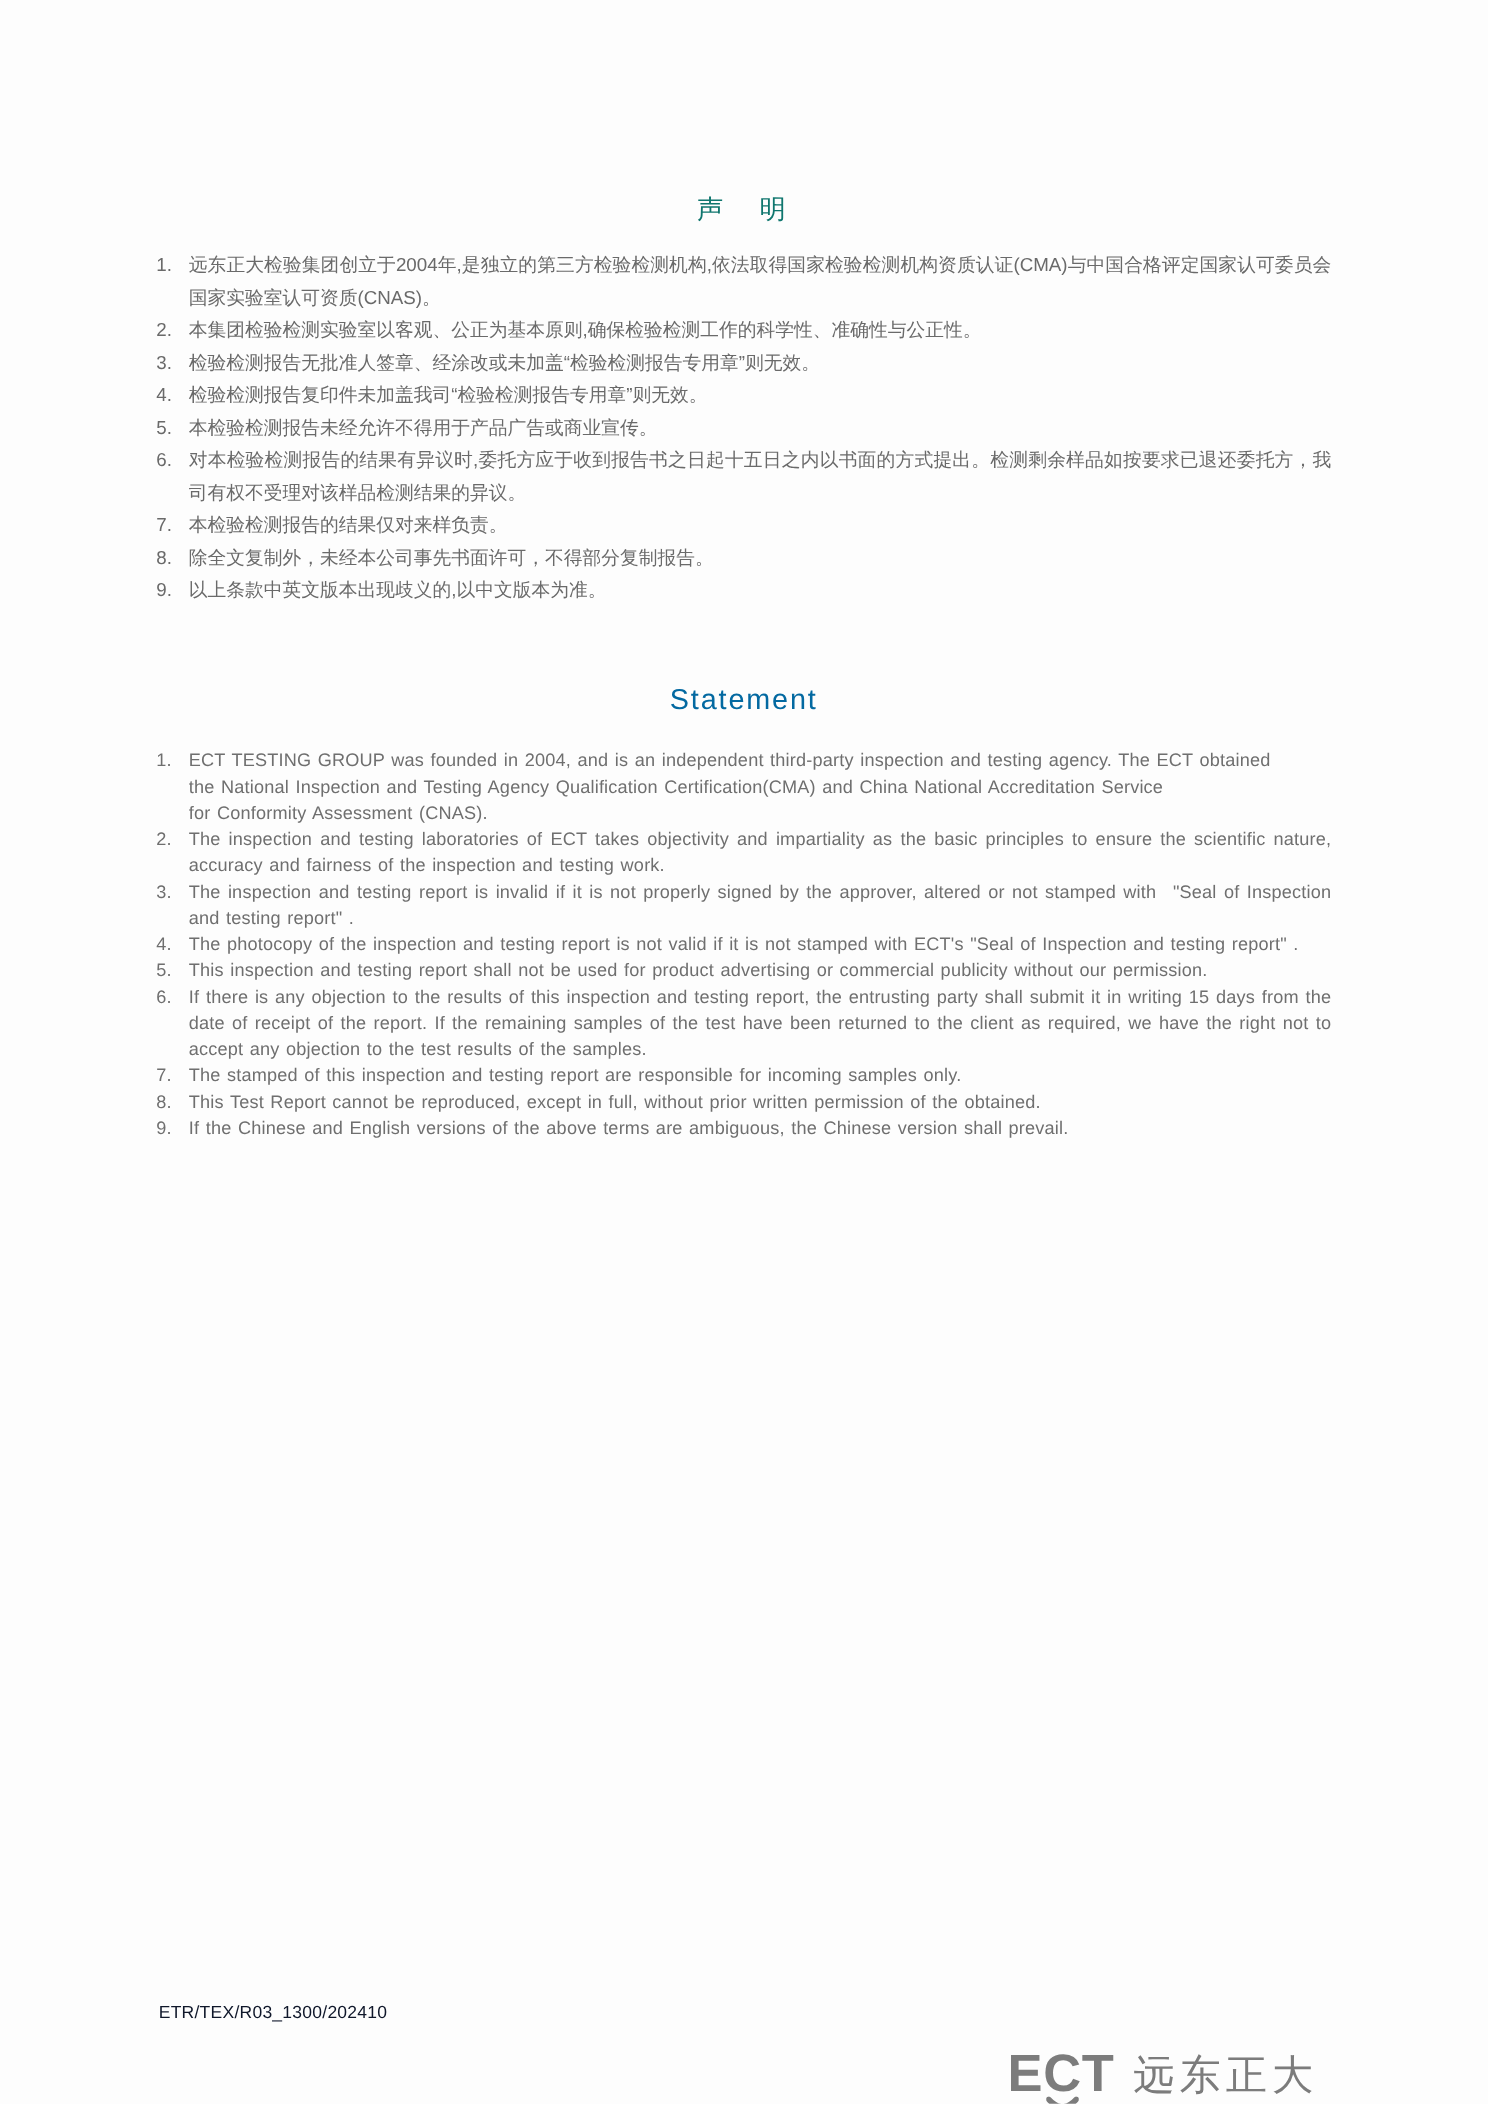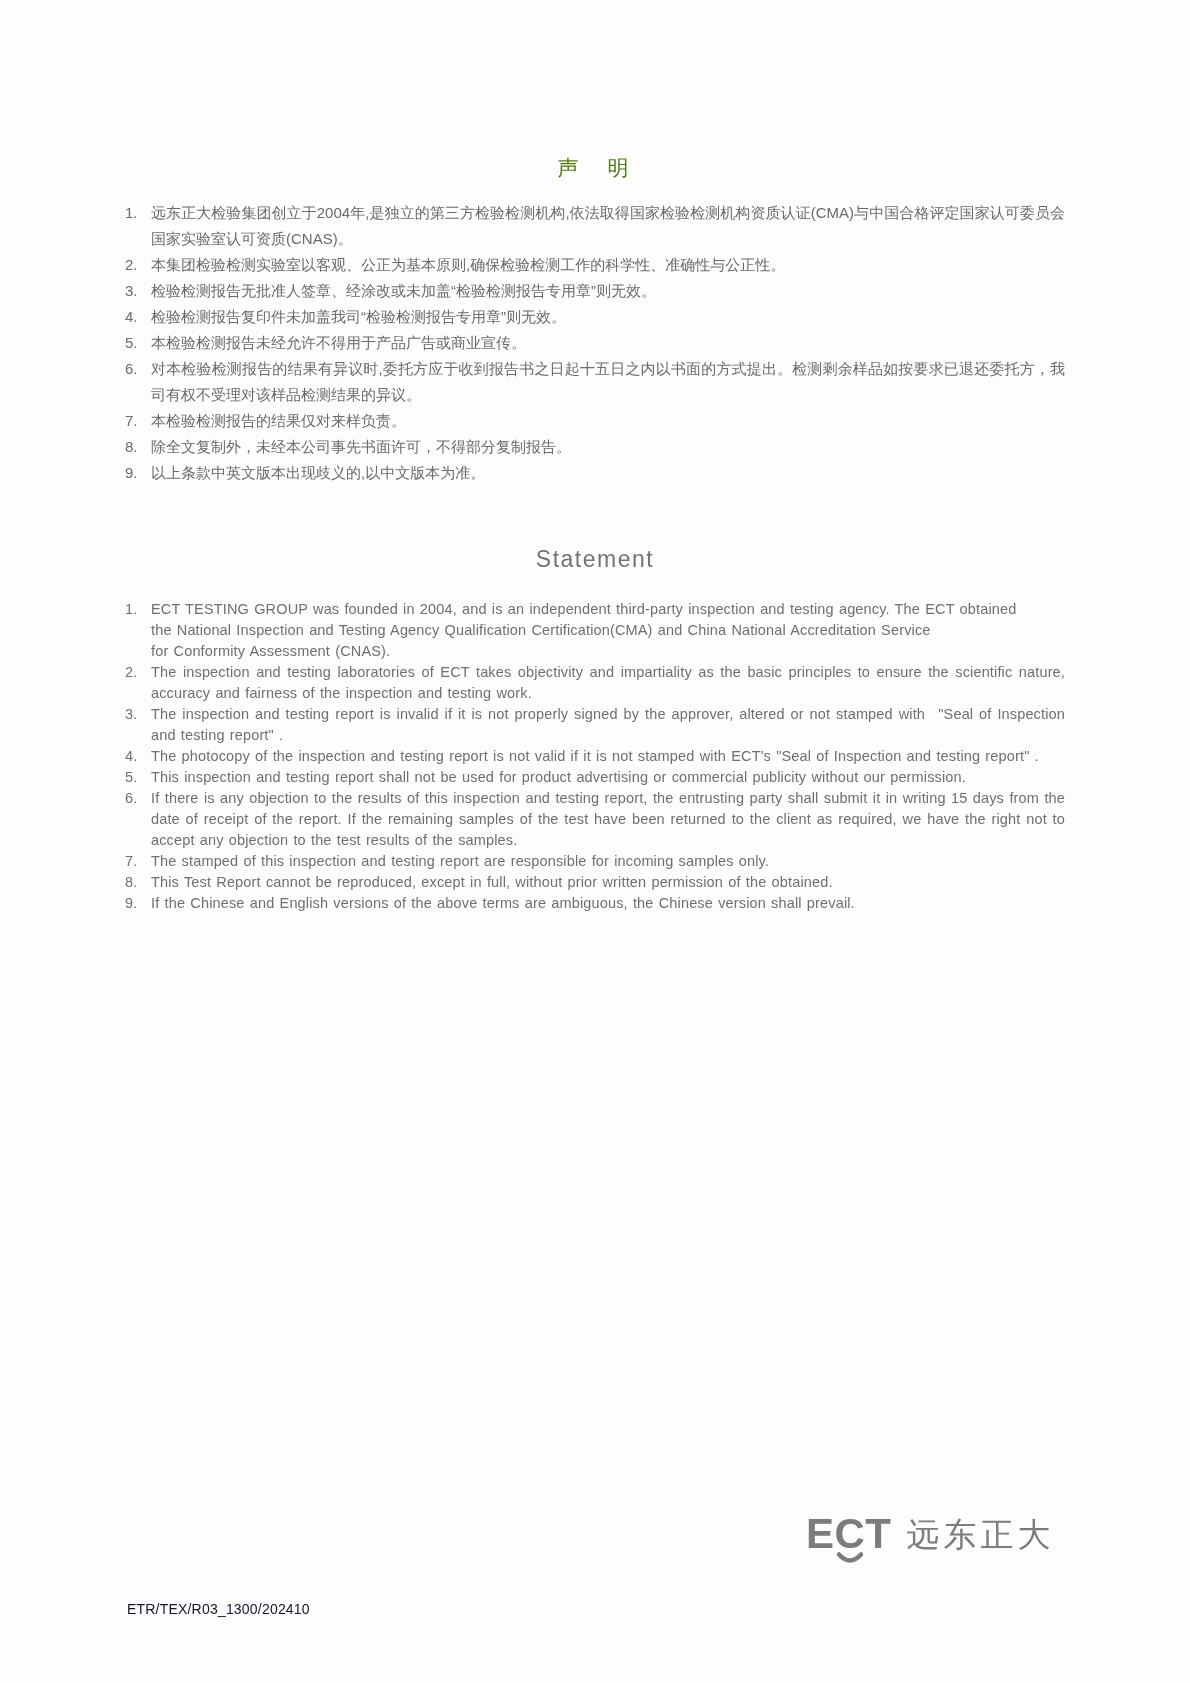--- a/index.html
+++ b/index.html
@@ -16,36 +16,36 @@
     left: 125px;
     top: 0;
     width: 940px;
   }
   .title-cn {
     margin-top: 156px;
     text-align: center;
     font-size: 21px;
     line-height: 24px;
     letter-spacing: 4px;
-    color: #4d7c0f;
+    color: #0f766e;
     font-weight: normal;
   }
   .list-cn {
     margin-top: 20px;
     font-size: 15px;
     line-height: 26px;
     color: #6a6a6a;
   }
   .title-en {
     margin-top: 60px;
     text-align: center;
     font-size: 23px;
     line-height: 27px;
     letter-spacing: 1.5px;
-    color: #737373;
+    color: #0369a1;
     font-weight: normal;
   }
   .list-en {
     margin-top: 26px;
     font-size: 14.5px;
     line-height: 21px;
     letter-spacing: 0.15px;
     word-spacing: 1px;
     color: #6f6f6f;
   }
@@ -63,21 +63,21 @@
     position: absolute;
     left: 127px;
     top: 1601px;
     font-size: 14px;
     letter-spacing: 0.2px;
     color: #0f172a;
   }
   .logo {
     position: absolute;
     left: 806px;
-    top: 1514px;
+    top: 1639px;
     display: flex;
     align-items: flex-start;
     color: #7c7c7c;
   }
   .logo-ect {
     position: relative;
     font-size: 42px;
     line-height: 40px;
     font-weight: bold;
     letter-spacing: 0.5px;

